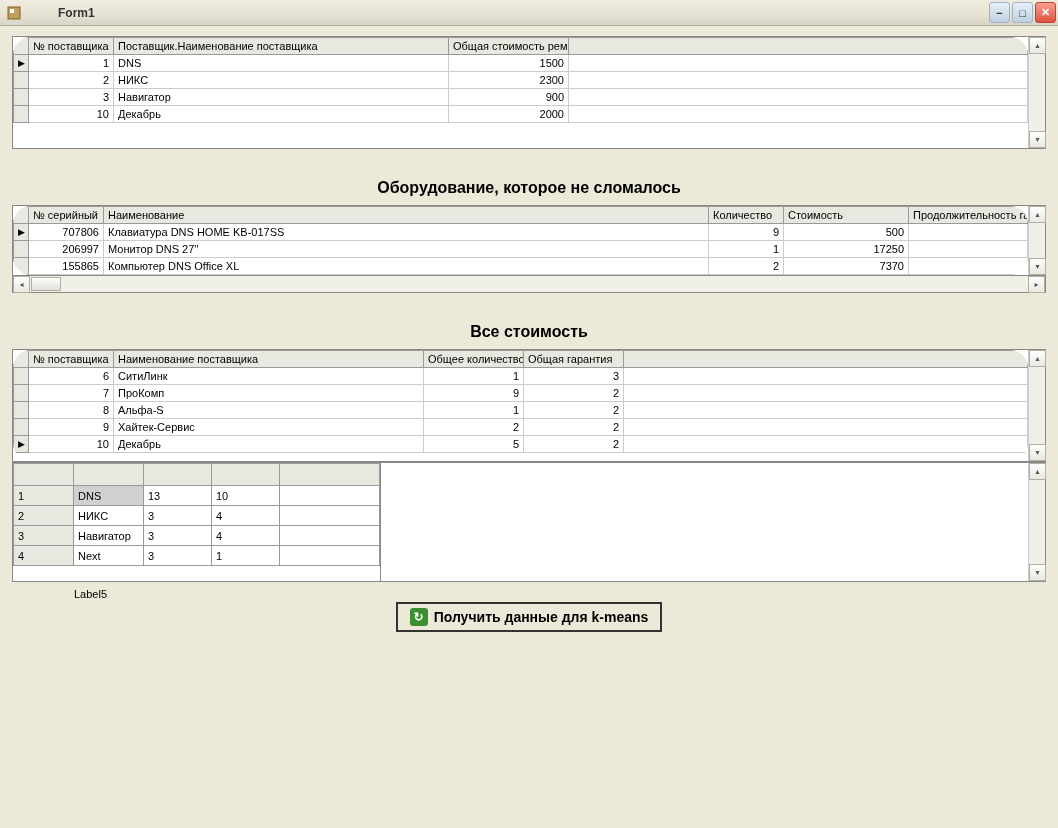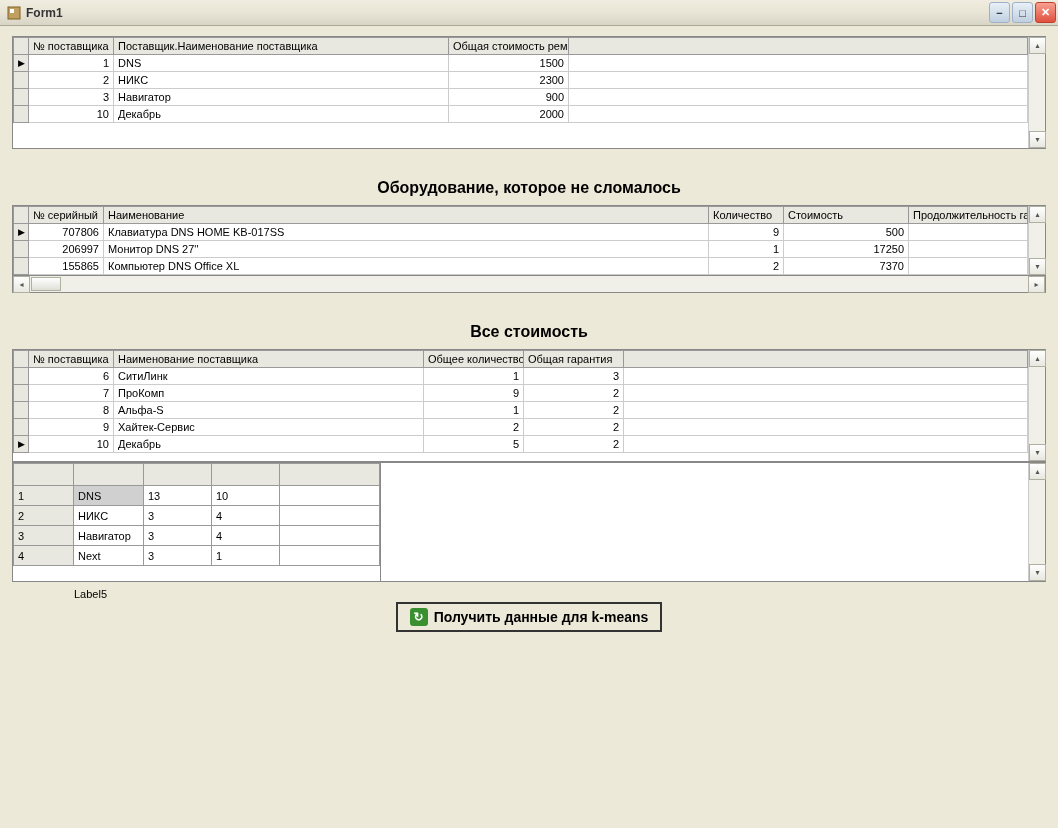--- a/index.html
+++ b/index.html
@@ -15,20 +15,21 @@
       height: 828px;
       overflow: hidden;
     }
     .titlebar {
       height: 26px;
       background: linear-gradient(to bottom, #f0ede0 0%, #e8e5d6 50%, #d8d5c6 100%);
       border-bottom: 1px solid #aca899;
       display: flex;
       align-items: center;
       padding: 0 2px;
+      gap: 32px;
     }
     .title-icon {
       width: 16px;
       height: 16px;
       margin: 0 4px;
       display: inline-flex;
       align-items: center;
       justify-content: center;
     }
     .title-text {
@@ -78,20 +79,21 @@
     }
     .grid-wrapper {
       border: 1px solid #888;
       background: #fff;
       position: relative;
       display: flex;
     }
     .grid-main {
       flex: 1;
       overflow: hidden;
+      border-radius: 18px;
     }
     .grid-scrollbar-v {
       width: 17px;
       background: #f0f0e8;
       border-left: 1px solid #ccc;
       display: flex;
       flex-direction: column;
       justify-content: space-between;
     }
     .grid-scrollbar-h {

